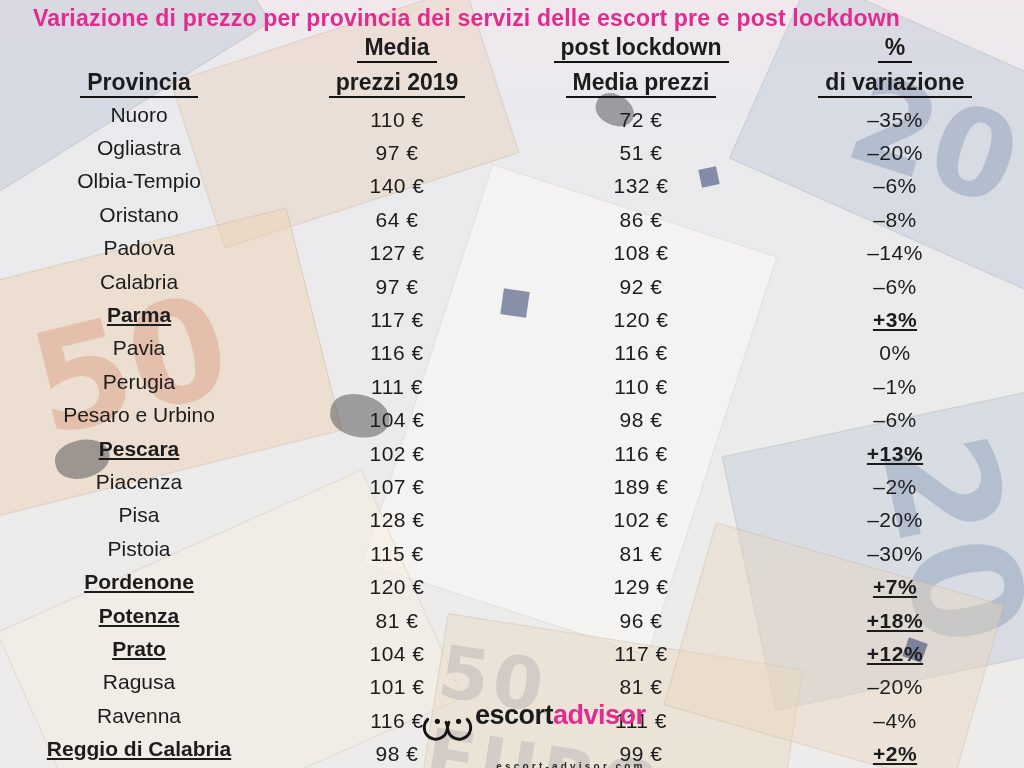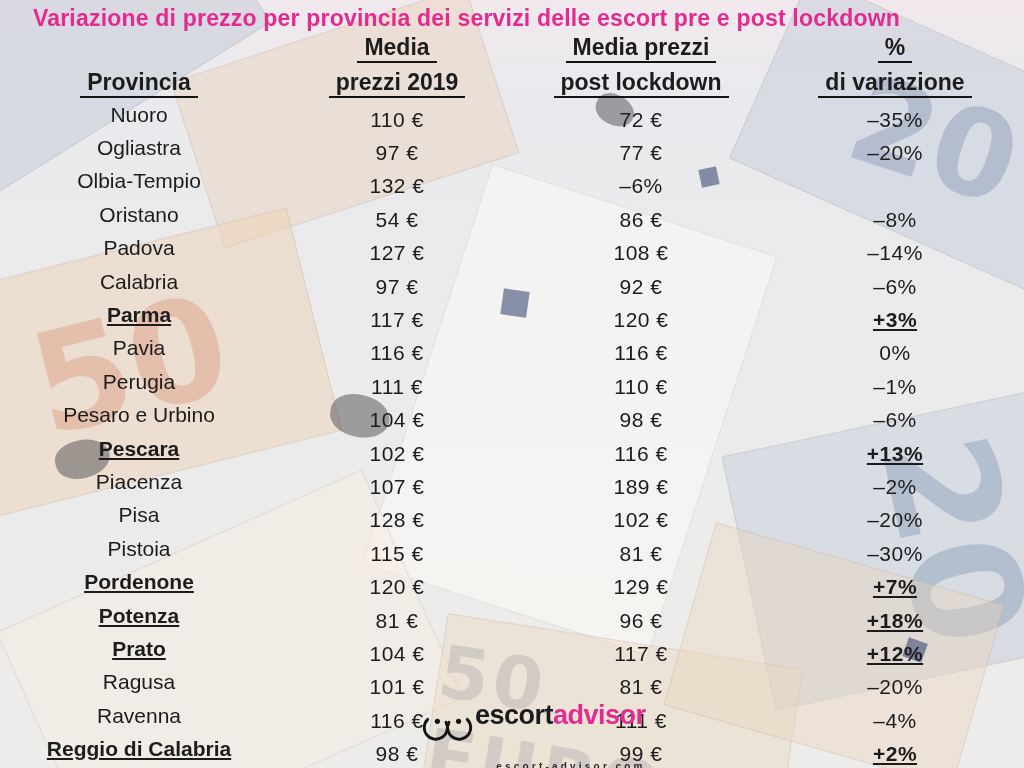--- a/index.html
+++ b/index.html
@@ -100,53 +100,54 @@
 
 <div class="thead grid-cols">
   <div class="th">
     <span class="hline">Provincia</span>
   </div>
   <div class="th">
     <span class="hline">Media</span>
     <span class="hline">prezzi 2019</span>
   </div>
   <div class="th">
+    <span class="hline">post lockdown</span>
     <span class="hline">Media prezzi</span>
-    <span class="hline">post lockdown</span>
   </div>
   <div class="th">
     <span class="hline">%</span>
     <span class="hline">di variazione</span>
   </div>
 </div>
 
 <div class="tbody">
   <div class="row grid-cols">
     <div class="cell prov">Nuoro</div>
     <div class="cell nums">110 €</div>
     <div class="cell nums">72 €</div>
     <div class="cell nums pct">–35%</div>
   </div>
 
   <div class="row grid-cols">
     <div class="cell prov">Ogliastra</div>
     <div class="cell nums">97 €</div>
-    <div class="cell nums">77 €</div>
+    <div class="cell nums">51 €</div>
     <div class="cell nums pct">–20%</div>
   </div>
 
   <div class="row grid-cols">
     <div class="cell prov">Olbia-Tempio</div>
+    <div class="cell nums">140 €</div>
     <div class="cell nums">132 €</div>
     <div class="cell nums pct">–6%</div>
   </div>
 
   <div class="row grid-cols">
     <div class="cell prov">Oristano</div>
-    <div class="cell nums">54 €</div>
+    <div class="cell nums">64 €</div>
     <div class="cell nums">86 €</div>
     <div class="cell nums pct">–8%</div>
   </div>
 
   <div class="row grid-cols">
     <div class="cell prov">Padova</div>
     <div class="cell nums">127 €</div>
     <div class="cell nums">108 €</div>
     <div class="cell nums pct">–14%</div>
   </div>

